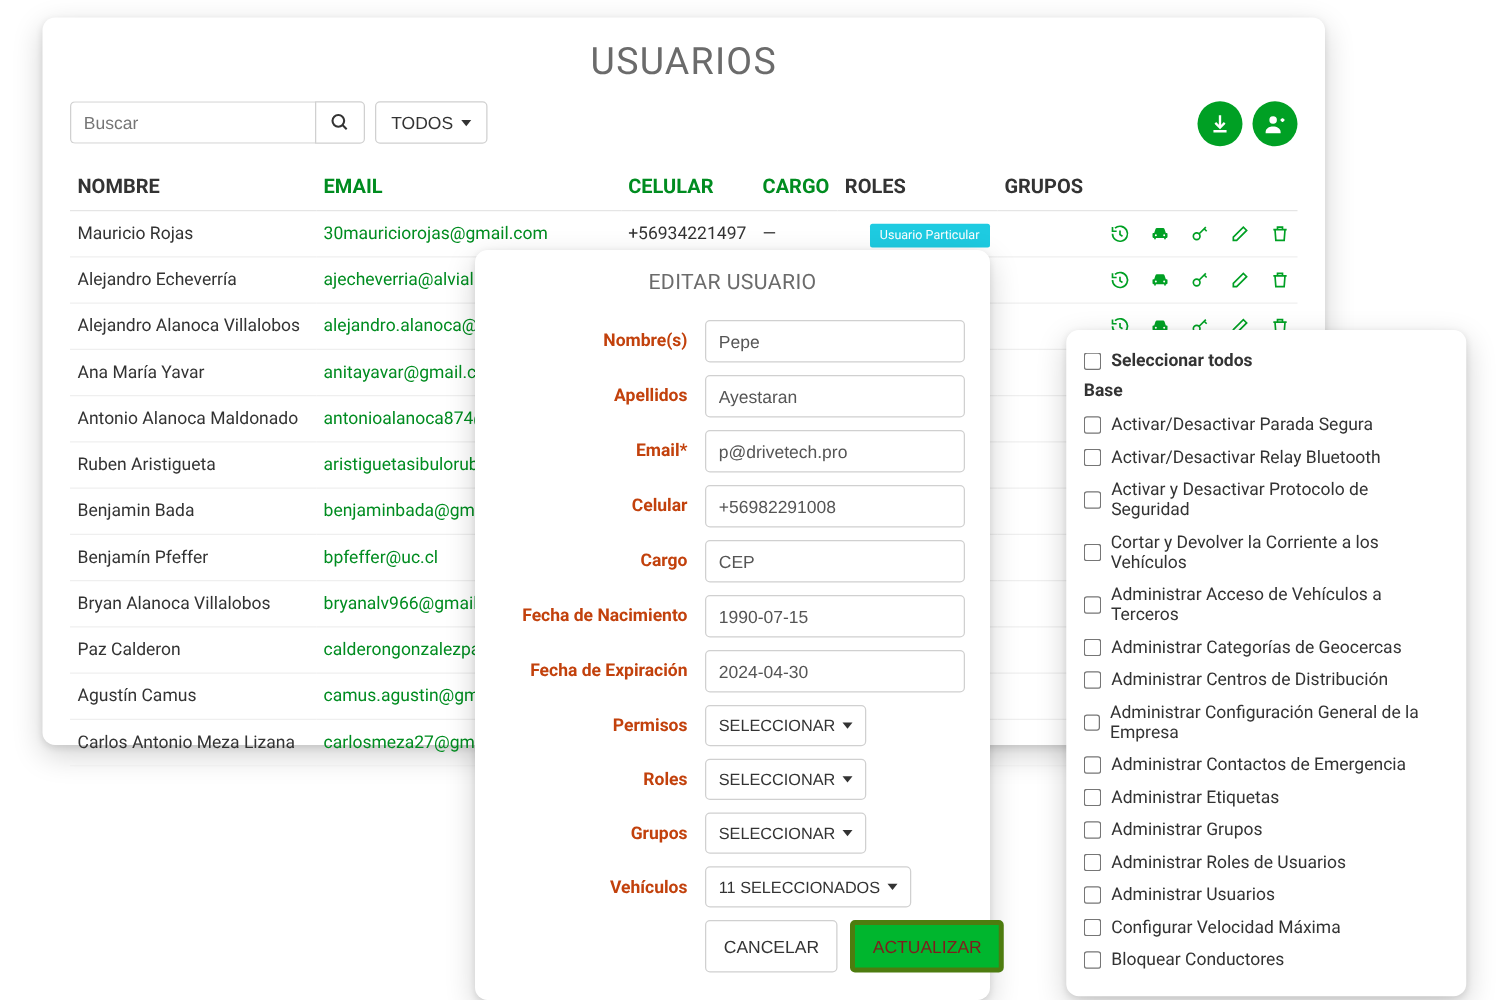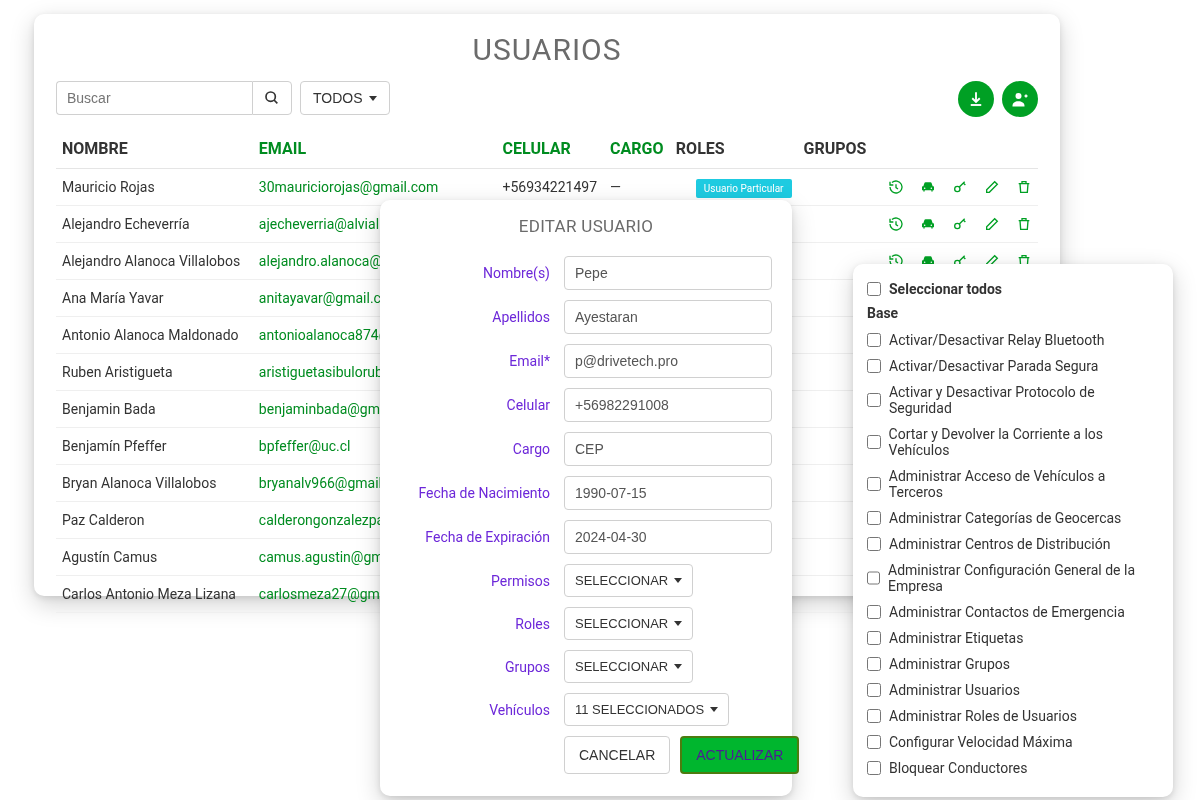--- a/index.html
+++ b/index.html
@@ -145,22 +145,22 @@
   .form-row {
     display: flex;
     align-items: center;
     margin-bottom: 10px;
     gap: 14px;
   }
   .form-row label {
     width: 150px;
     text-align: right;
     font-size: 14px;
-    color: #6d28d9;
-    font-weight: 400;
+    color: #c2410c;
+    font-weight: 700;
   }
   .form-row .ctrl { flex: 1; }
   .form-row input.text {
     width: 100%;
     border: 1px solid #d0d0d0;
     border-radius: 4px;
     padding: 8px 10px;
     font-size: 14px;
     color: #555;
   }
@@ -183,21 +183,21 @@
     padding-left: 164px;
     margin-top: 8px;
   }
   .btn {
     border-radius: 4px;
     padding: 9px 14px;
     font-size: 14px;
     cursor: pointer;
   }
   .btn-secondary { background: #fff; border: 1px solid #d0d0d0; color: #333; }
-  .btn-primary { background: #00b62e; border: 2px solid #4d7c0f; color: #4c1d95; }
+  .btn-primary { background: #00b62e; border: 4px solid #4d7c0f; color: #7f1d1d; }
 
   
   .perm-panel {
     position: absolute;
     left: 853px;
     top: 264px;
     width: 320px;
     padding: 12px 14px 16px;
   }
   .perm-row, .perm-head {
@@ -567,28 +567,28 @@
 
 <div class="card perm-panel">
   <div class="perm-head">
     <input type="checkbox" style="">
     <span>Seleccionar todos</span>
   </div>
   <div class="perm-group-label">Base</div>
   <div id="perm-list">
       <div class="perm-row">
         <input type="checkbox" style="">
+        <span>Activar/Desactivar Parada Segura</span>
+      </div>
+      <div class="perm-row">
+        <input type="checkbox" style="">
         <span>Activar/Desactivar Relay Bluetooth</span>
       </div>
       <div class="perm-row">
         <input type="checkbox" style="">
-        <span>Activar/Desactivar Parada Segura</span>
-      </div>
-      <div class="perm-row">
-        <input type="checkbox" style="">
         <span>Activar y Desactivar Protocolo de Seguridad</span>
       </div>
       <div class="perm-row">
         <input type="checkbox" style="">
         <span>Cortar y Devolver la Corriente a los Vehículos</span>
       </div>
       <div class="perm-row">
         <input type="checkbox" style="">
         <span>Administrar Acceso de Vehículos a Terceros</span>
       </div>
@@ -611,28 +611,28 @@
       <div class="perm-row">
         <input type="checkbox" style="">
         <span>Administrar Etiquetas</span>
       </div>
       <div class="perm-row">
         <input type="checkbox" style="">
         <span>Administrar Grupos</span>
       </div>
       <div class="perm-row">
         <input type="checkbox" style="">
+        <span>Administrar Roles de Usuarios</span>
+      </div>
+      <div class="perm-row">
+        <input type="checkbox" style="">
         <span>Administrar Usuarios</span>
       </div>
       <div class="perm-row">
         <input type="checkbox" style="">
-        <span>Administrar Roles de Usuarios</span>
-      </div>
-      <div class="perm-row">
-        <input type="checkbox" style="">
         <span>Configurar Velocidad Máxima</span>
       </div>
       <div class="perm-row">
         <input type="checkbox" style="">
         <span>Bloquear Conductores</span>
       </div>
     </div>
 </div>
 
 </body></html>

